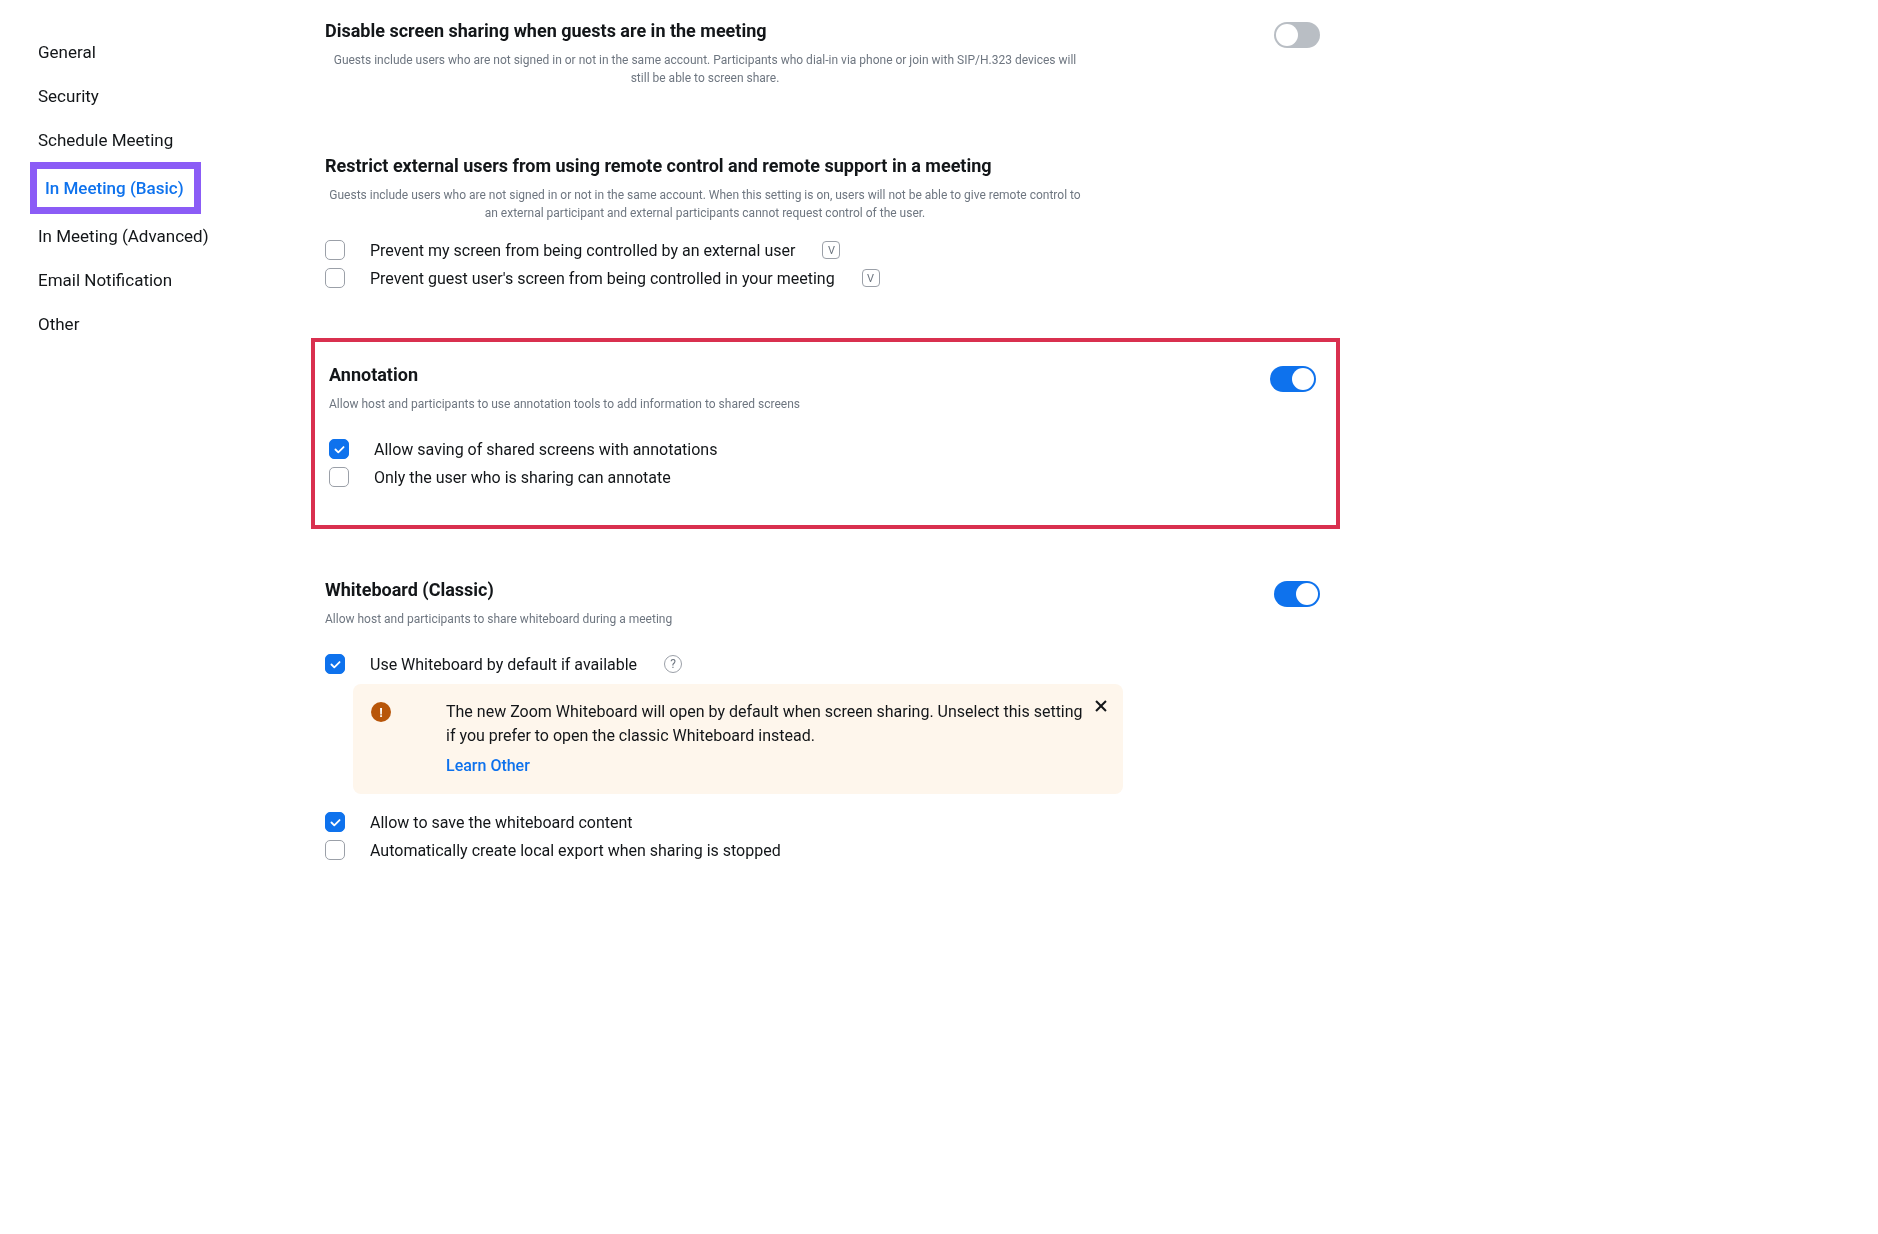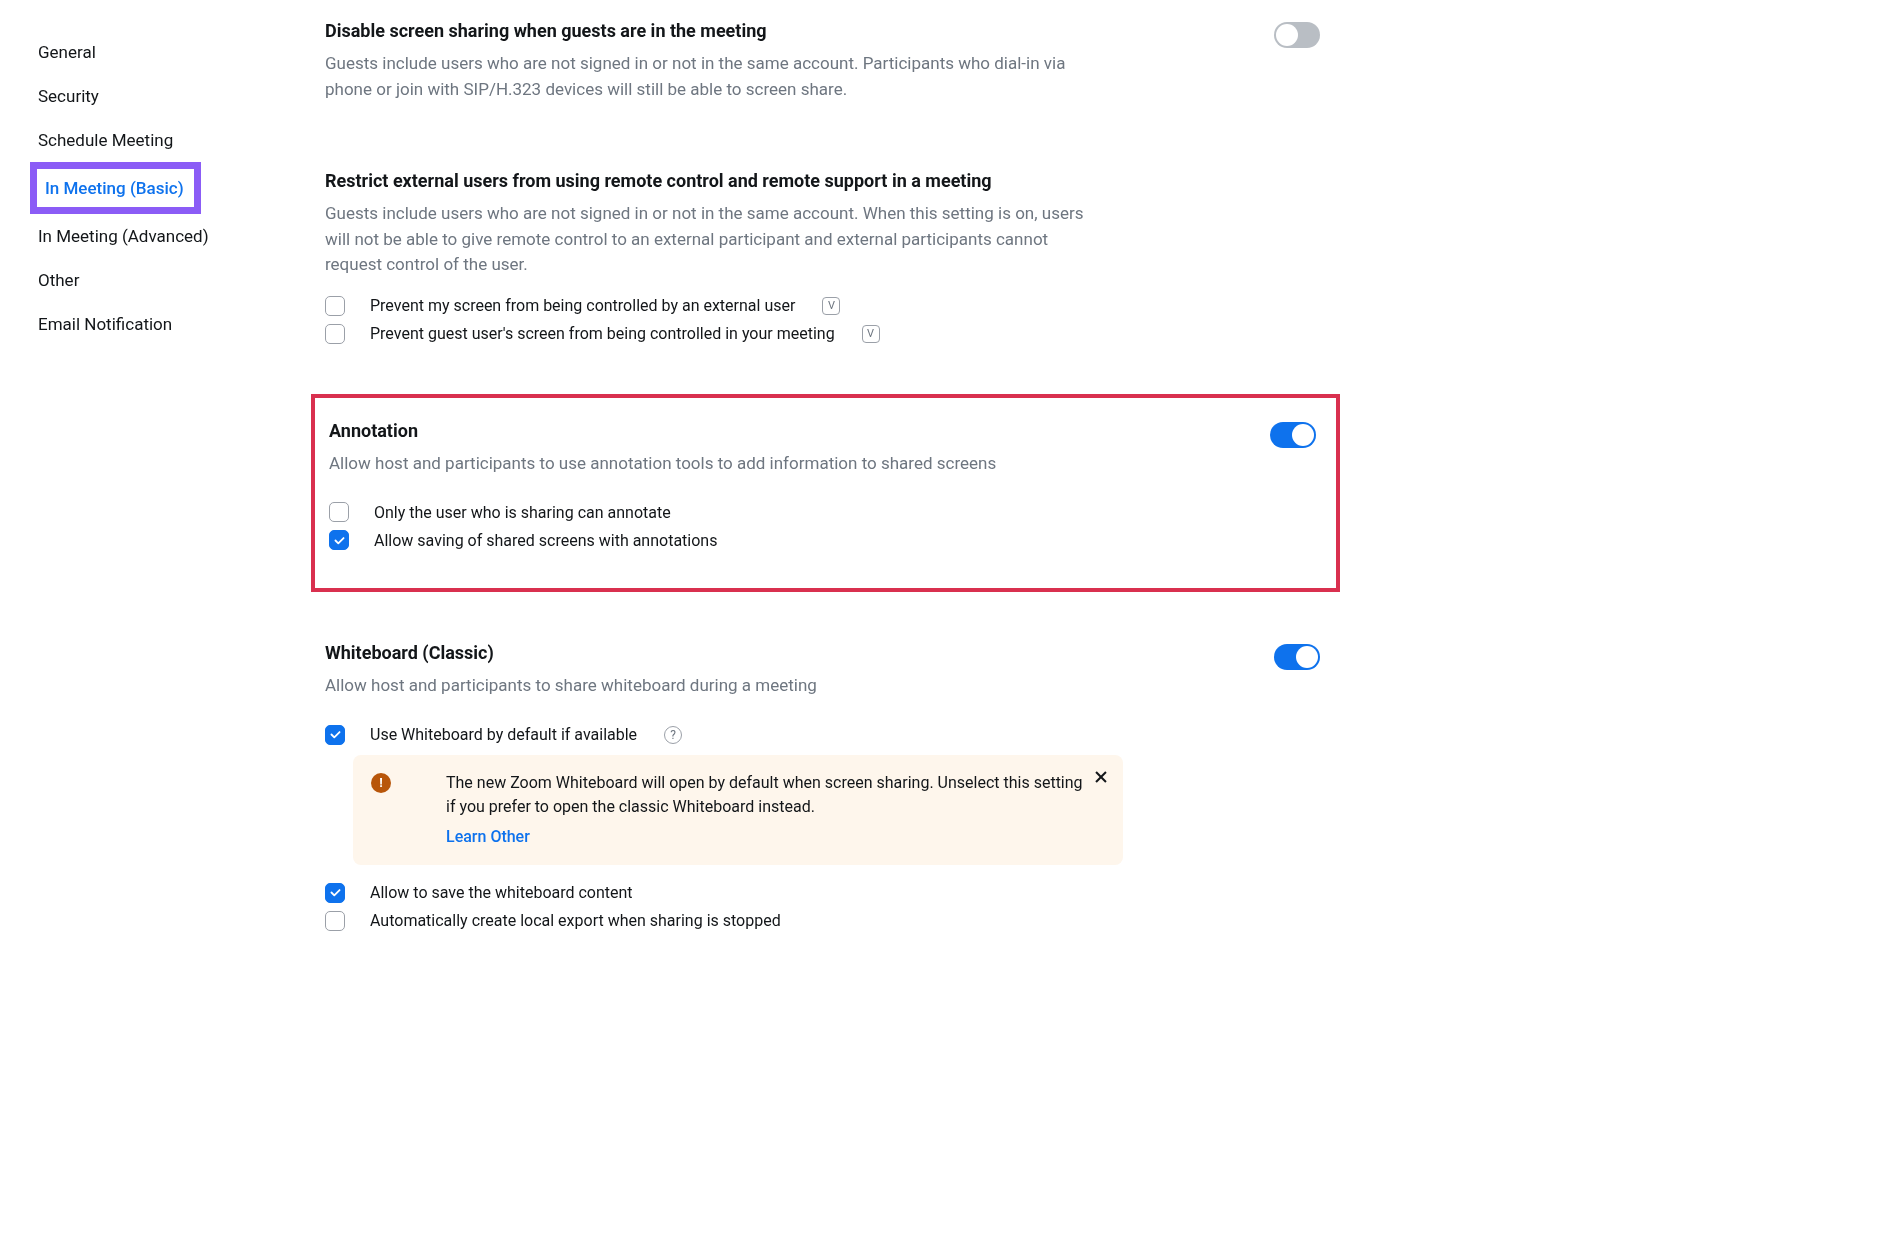--- a/index.html
+++ b/index.html
@@ -47,25 +47,26 @@
     justify-content: space-between;
     gap: 44px;
   }
   .section-title {
     font-size: 18px;
     font-weight: 700;
     color: #131619;
     margin-bottom: 10px;
   }
   .section-desc {
-    font-size: 17px;
+    font-size: 12px;
     color: #6E7680;
     line-height: 1.5;
     margin-bottom: 18px;
     max-width: 760px;
+    text-align: center;
   }
   .toggle {
     width: 46px;
     height: 26px;
     border-radius: 13px;
     position: relative;
     flex: 0 0 46px;
     cursor: pointer;
     margin-top: 2px;
   }
@@ -185,22 +186,22 @@
 <body>
 
 <nav class="sidebar">
   <span class="sidebar-item">General</span>
   <span class="sidebar-item">Security</span>
   <span class="sidebar-item">Schedule Meeting</span>
   <span class="sidebar-highlight">
     <span class="sidebar-item active" style="padding:0;">In Meeting (Basic)</span>
   </span>
   <span class="sidebar-item">In Meeting (Advanced)</span>
+  <span class="sidebar-item">Email Notification</span>
   <span class="sidebar-item">Other</span>
-  <span class="sidebar-item">Email Notification</span>
 </nav>
 
 <main class="main">
 
   <div class="section">
     <div class="section-header">
       <div>
         <div class="section-title">Disable screen sharing when guests are in the meeting</div>
         <div class="section-desc">Guests include users who are not signed in or not in the same account. Participants who dial-in via phone or join with SIP/H.323 devices will still be able to screen share.</div>
       </div>
@@ -234,32 +235,32 @@
     <div class="section-header">
       <div>
         <div class="section-title">Annotation</div>
         <div class="section-desc">Allow host and participants to use annotation tools to add information to shared screens</div>
       </div>
       <div class="toggle on">
           <div class="knob"></div>
         </div>
     </div>
     <div class="option-row">
-      <div class="checkbox">
-        
-      </div>
-      <span>Only the user who is sharing can annotate</span>
-    </div>
-    <div class="option-row">
       <div class="checkbox checked">
         <svg viewBox="0 0 16 16">
             <path d="M3 8 L6.5 11.5 L13 5" stroke="#fff" stroke-width="2.2" fill="none" stroke-linecap="round" stroke-linejoin="round"></path>
           </svg>
       </div>
       <span>Allow saving of shared screens with annotations</span>
+    </div>
+    <div class="option-row">
+      <div class="checkbox">
+        
+      </div>
+      <span>Only the user who is sharing can annotate</span>
     </div>
   </div>
 
   <div class="section" style="margin-top:30px;">
     <div class="section-header">
       <div>
         <div class="section-title">Whiteboard (Classic)</div>
         <div class="section-desc">Allow host and participants to share whiteboard during a meeting</div>
       </div>
       <div class="toggle on">

